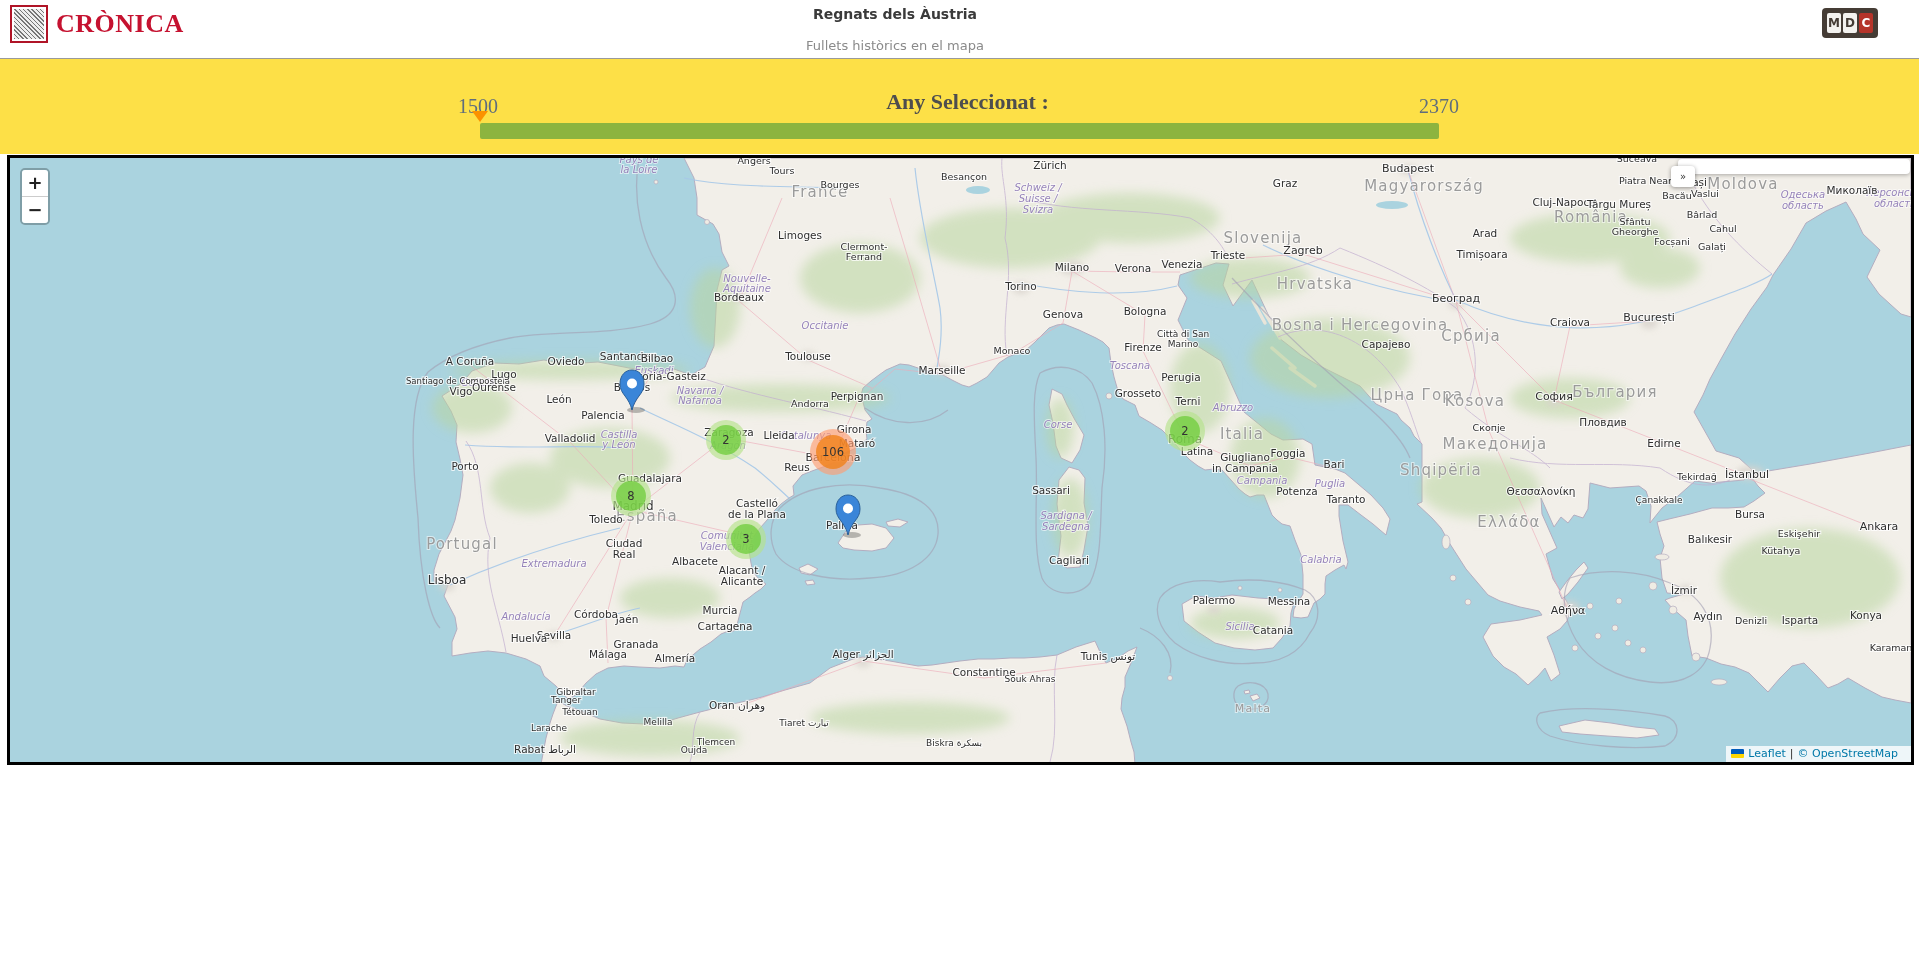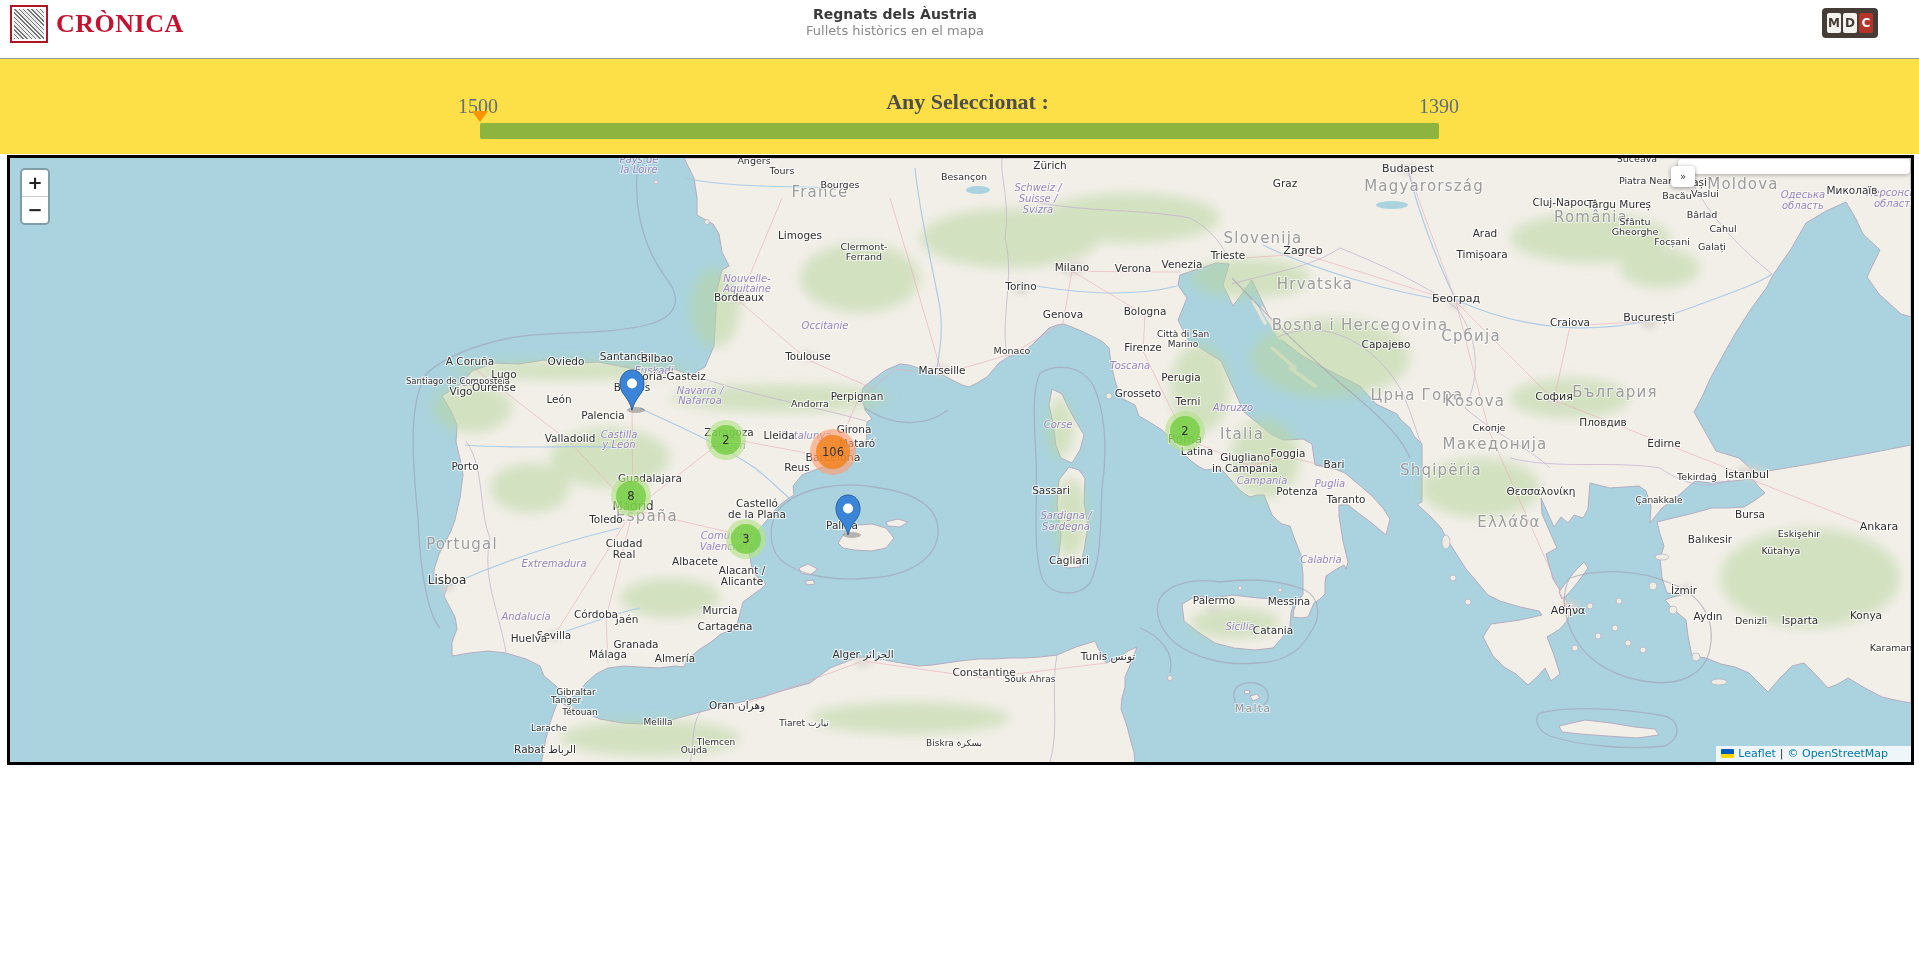--- a/index.html
+++ b/index.html
@@ -10,21 +10,21 @@
   header{position:absolute;left:0;top:0;width:100%;height:58px;background:#fff;border-bottom:1px solid #9a9a9a;}
   .brand{position:absolute;left:10px;top:5px;display:flex;align-items:center;gap:8px;}
   .brand-emblem{width:34px;height:34px;border:2px solid #b01427;background:
      repeating-linear-gradient(45deg,#777 0 1px,#eee 1px 3px),
      repeating-linear-gradient(-45deg,rgba(60,60,60,.55) 0 1px,rgba(255,255,255,.6) 1px 3px);
      box-shadow:inset 0 0 0 2px #fff;}
   .brand-name{font-family:"Liberation Serif","DejaVu Serif",serif;font-weight:bold;font-size:26px;
      color:#c51230;letter-spacing:.5px;}
   .titles{position:absolute;left:0;top:6px;width:1790px;text-align:center;}
   .title{font-size:14px;font-weight:bold;color:#3a3a3a;}
-  .subtitle{font-size:13px;color:#8a8a8a;margin-top:1px;}
+  .subtitle{font-size:13px;color:#8a8a8a;margin-top:16px;}
   .mdc{position:absolute;right:41px;top:8px;width:56px;height:30px;background:#453c35;border-radius:4px;
      display:flex;align-items:center;justify-content:center;gap:2px;cursor:pointer;}
   .mdc span{display:inline-block;width:14px;height:20px;border-radius:2px;background:#f4f2ef;color:#453c35;
      font-size:12px;font-weight:bold;text-align:center;line-height:20px;}
   .mdc span.red{background:#b5342a;color:#fff;}
 
   
   .timeline{position:absolute;left:0;top:59px;width:100%;height:95px;background:#fde047;}
   .tl-min,.tl-max,.tl-title{font-family:"Liberation Serif","DejaVu Serif",serif;}
   .tl-min{position:absolute;left:458px;top:36px;font-size:20px;color:#5f6d7d;}
@@ -40,21 +40,21 @@
   .map-frame svg{position:absolute;left:0;top:0;}
   .zoom-ctl{position:absolute;left:10px;top:10px;width:26px;border:2px solid rgba(0,0,0,.25);border-radius:5px;overflow:hidden;}
   .zoom-ctl a{display:block;width:26px;height:26px;background:#fff;color:#222;font-size:18px;font-weight:bold;
      text-align:center;line-height:25px;text-decoration:none;cursor:pointer;}
   .zoom-ctl a:first-child{border-bottom:1px solid #ccc;}
   .panel-strip{position:absolute;top:1px;right:1px;width:232px;height:15px;background:#fff;border-radius:4px;
      box-shadow:0 1px 4px rgba(0,0,0,.3);}
   .expand-btn{position:absolute;top:8px;right:216px;width:24px;height:21px;background:#fff;border-radius:4px;
      box-shadow:0 1px 4px rgba(0,0,0,.4);color:#333;font-size:10px;text-align:center;line-height:21px;
      text-decoration:none;cursor:pointer;}
-  .attribution{position:absolute;right:0;bottom:0;background:rgba(255,255,255,.8);padding:1px 23px 2px 5px;
+  .attribution{position:absolute;right:0;bottom:0;background:rgba(255,255,255,.8);padding:1px 13px 2px 5px;
      font-size:11px;color:#333;display:flex;align-items:center;gap:4px;justify-content:space-between;}
   .attribution a{color:#0078A8;text-decoration:none;cursor:pointer;}
   .flag{display:inline-block;width:13px;height:9px;background:linear-gradient(#005BBB 0 50%,#FFD500 50% 100%);
      border-radius:1px;}
 
   
   text{text-anchor:middle;}
   .lbl-city{font:10.5px "DejaVu Sans",sans-serif;fill:#2e2e2e;paint-order:stroke;stroke:#ffffff;
      stroke-width:2.2px;stroke-opacity:.75;}
   .lbl-country{font:15px "DejaVu Sans",sans-serif;fill:#9b9b9b;letter-spacing:1.2px;paint-order:stroke;
@@ -80,21 +80,21 @@
     <div class="mdc">
       <span>M</span>
       <span>D</span>
       <span class="red">C</span>
     </div>
   </header>
 
   <section class="timeline">
     <span class="tl-min">1500</span>
     <div class="tl-title">Any Seleccionat :</div>
-    <span class="tl-max">1390</span>
+    <span class="tl-max">2370</span>
     <div class="tl-bar">
       <div class="tl-handle"></div>
     </div>
   </section>
 
   <div class="map-frame">
     <svg width="1901" height="604" viewBox="0 0 1901 604">
       <defs>
         <filter id="blur6" x="-50%" y="-50%" width="200%" height="200%">
             <feGaussianBlur stdDeviation="6"></feGaussianBlur>

